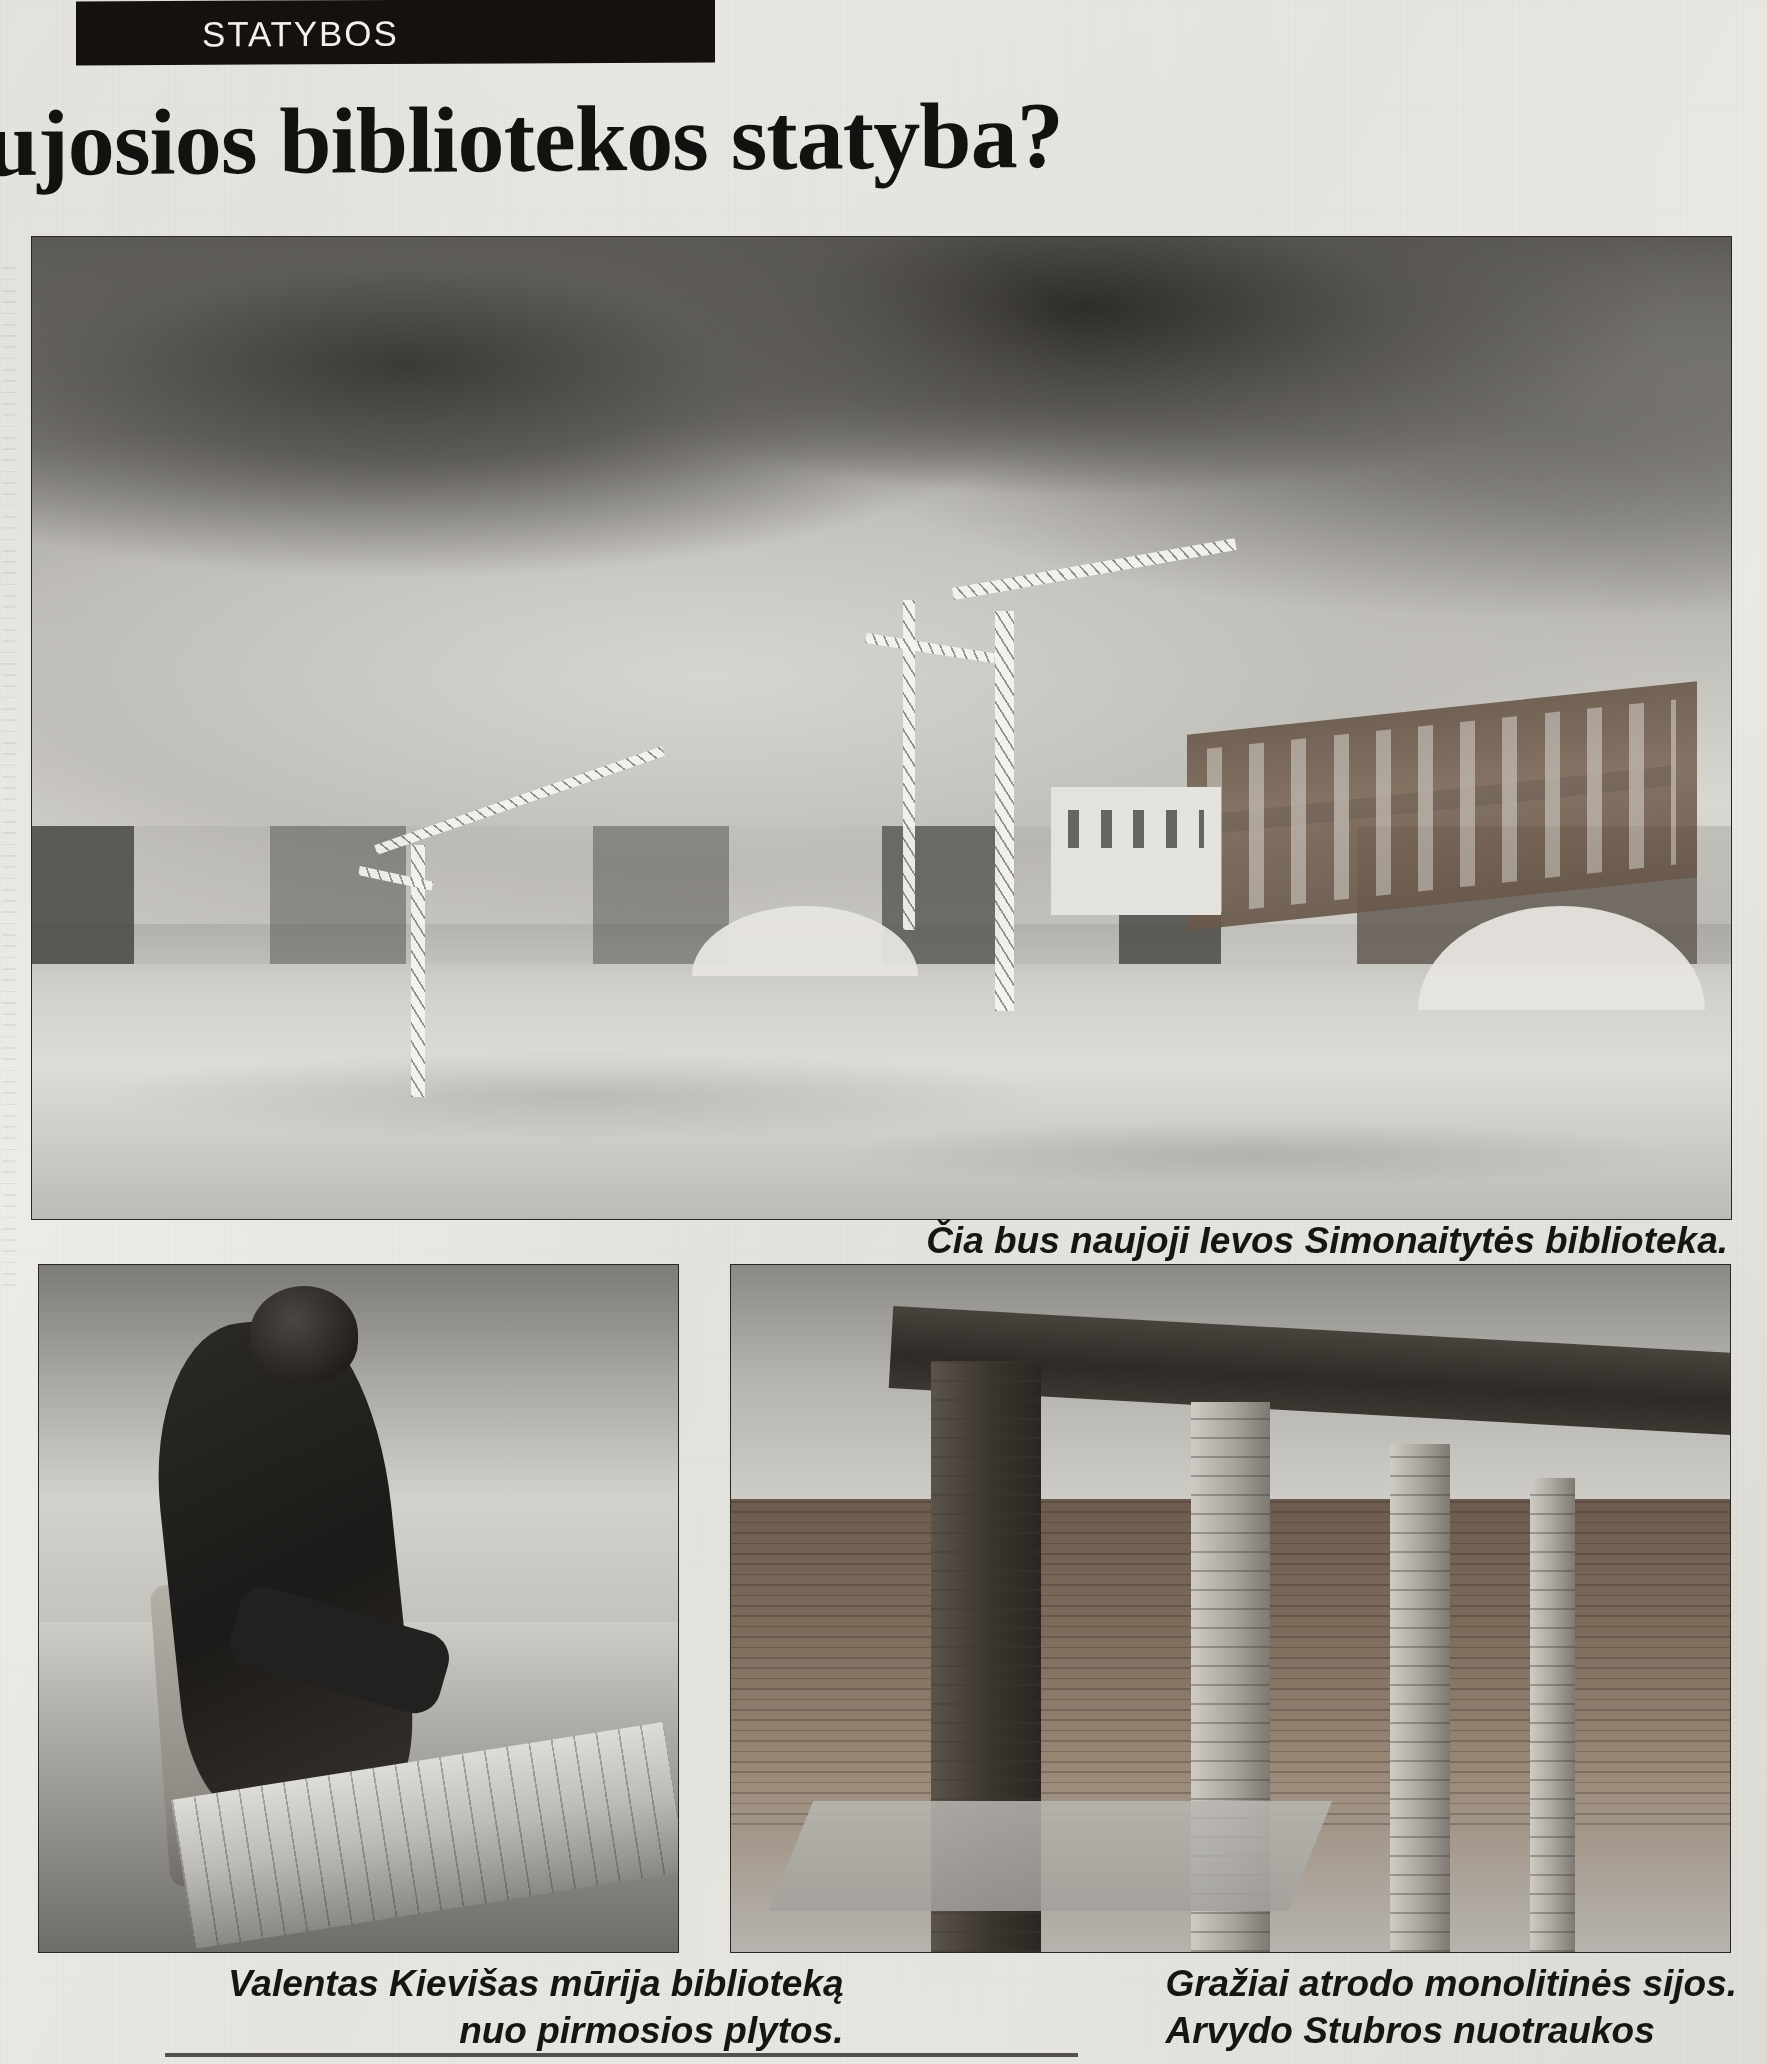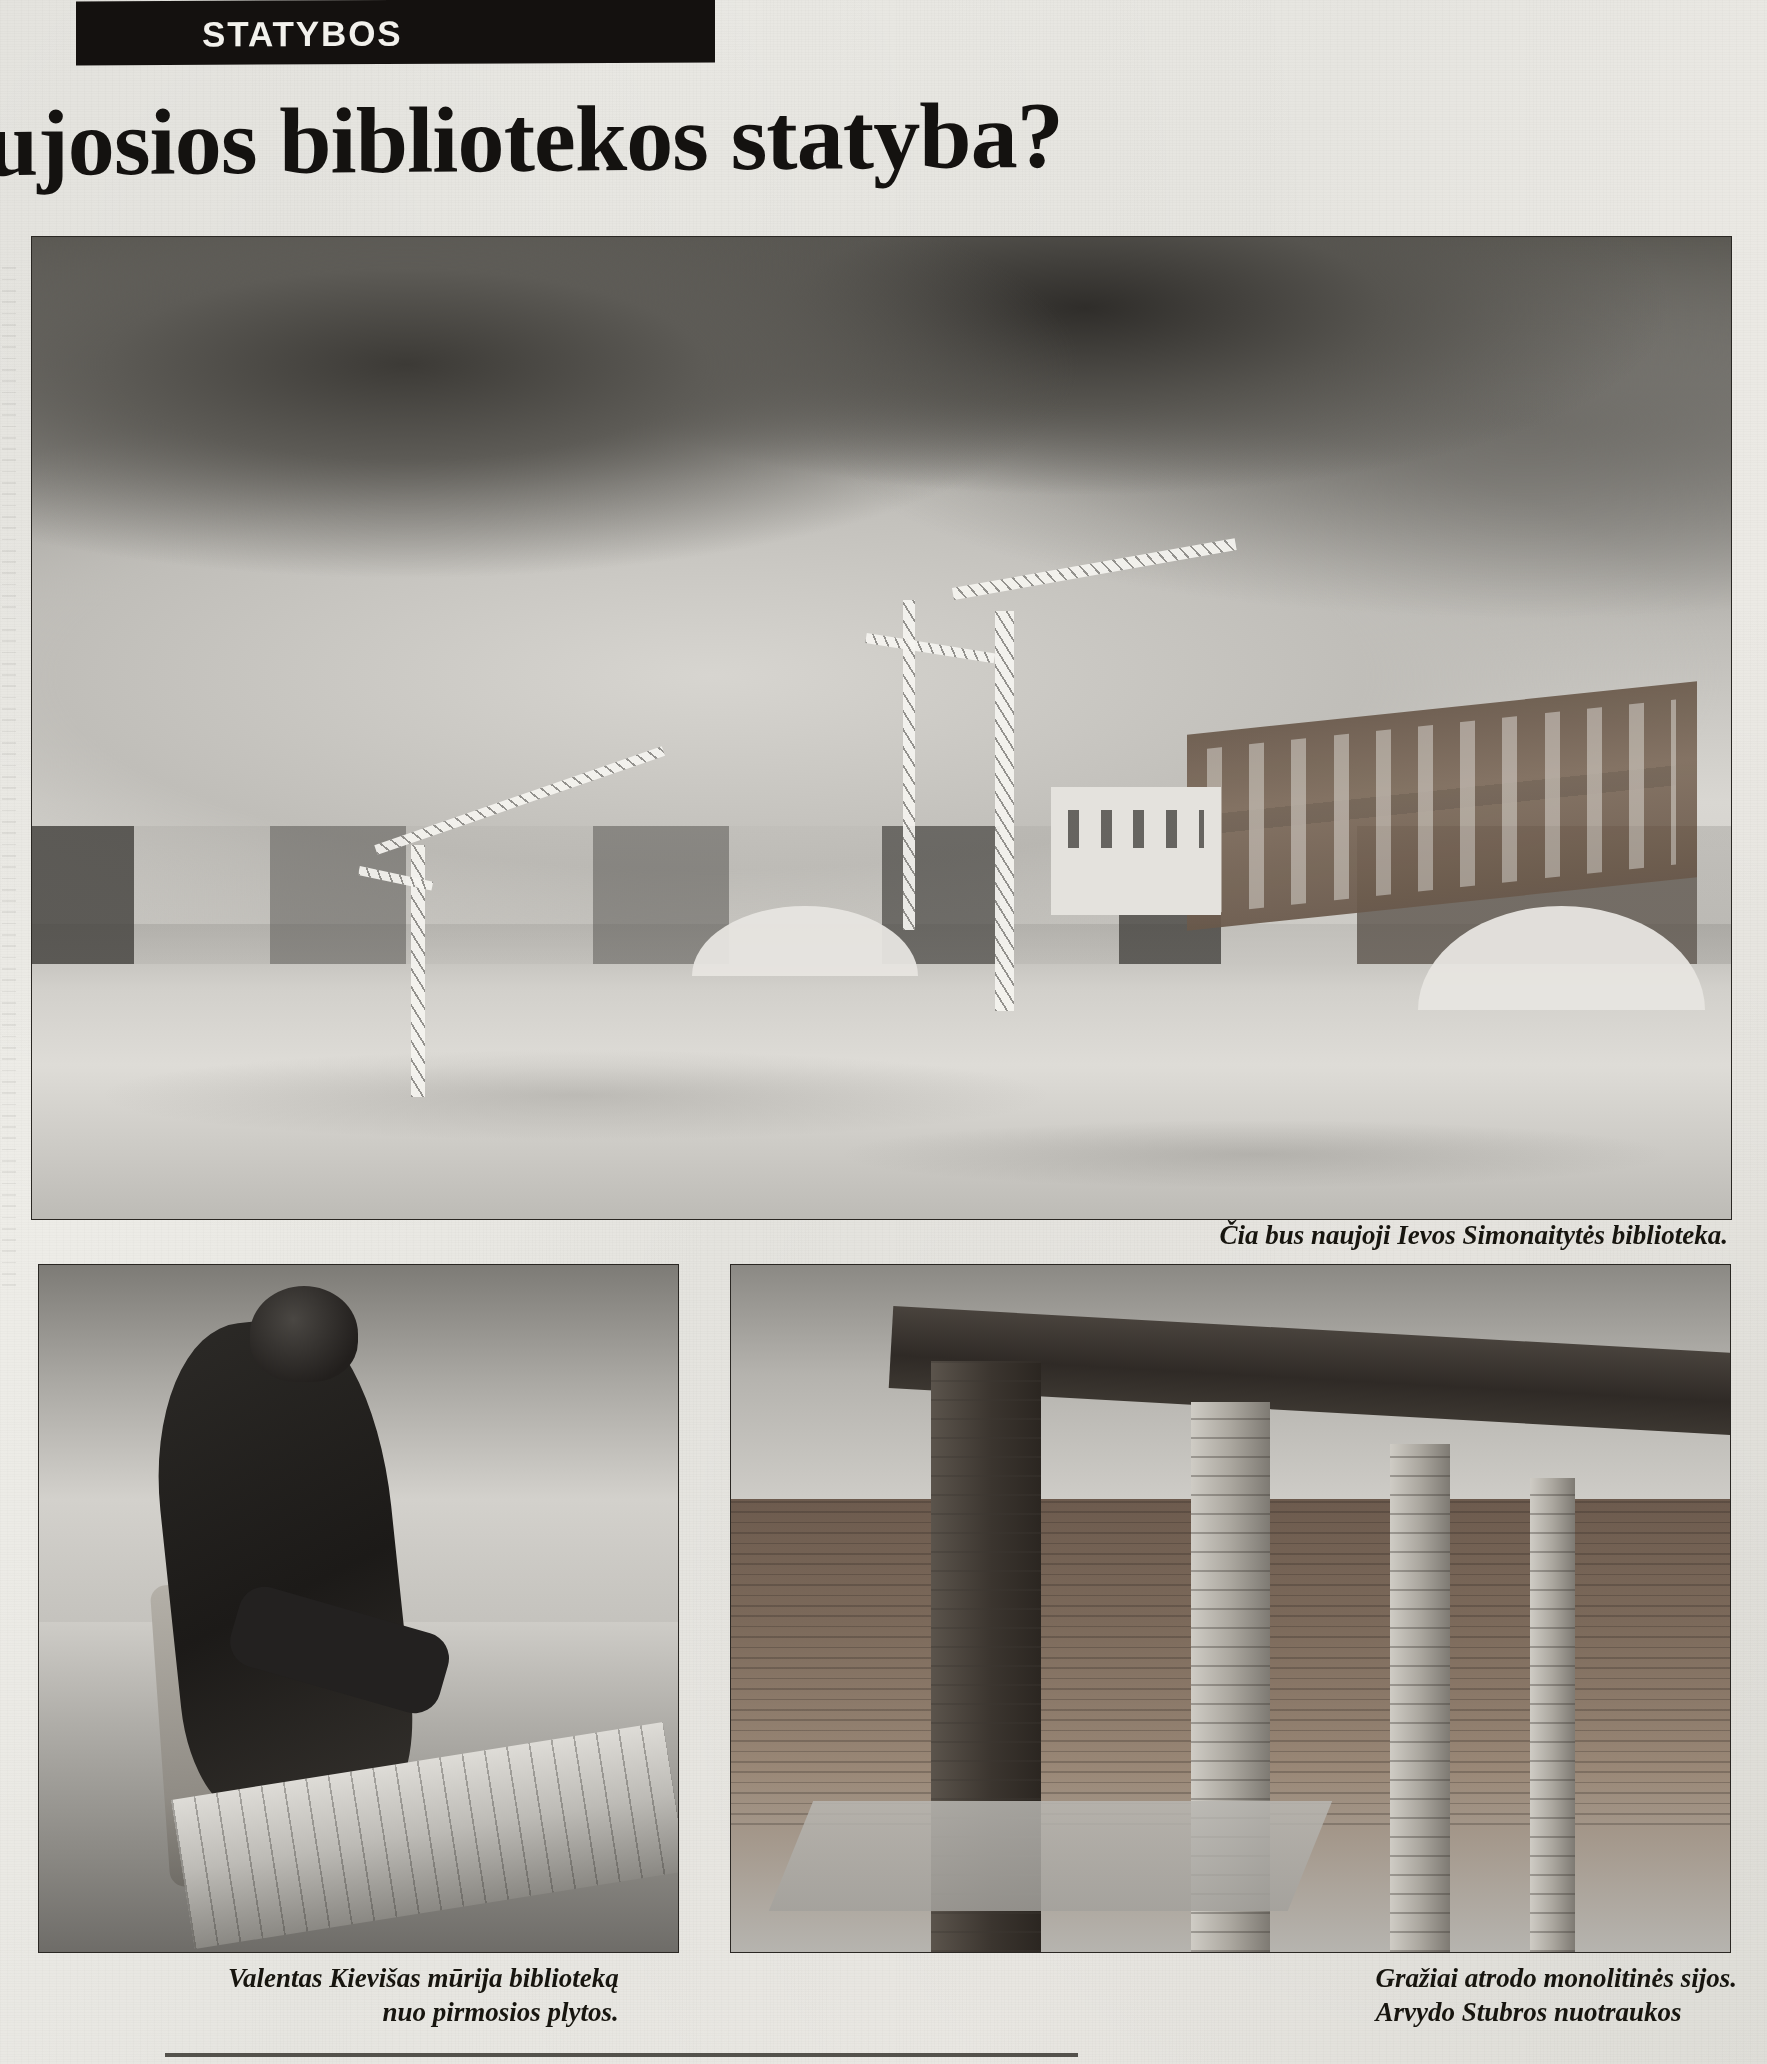--- a/index.html
+++ b/index.html
@@ -41,21 +41,21 @@
     width: 639px;
     height: 64px;
     background: #14110f;
     transform: skewY(-0.25deg);
   }
   .kicker-text {
     position: absolute;
     left: 202px;
     top: 14px;
     font-family: "Liberation Sans", sans-serif;
-    font-weight: bold;
+    font-weight: normal;
     font-size: 35px;
     letter-spacing: 1.9px;
     color: #f2f1ec;
     transform: skewY(-0.25deg);
   }
 
   
   .headline {
     position: absolute;
     left: -14px;
@@ -323,24 +323,24 @@
     width: 52%;
     height: 16%;
     background: linear-gradient(180deg, #b9b7b2 0%, #a3a19c 100%);
     transform: skewX(-22deg);
     opacity: .85;
   }
 
   
   .caption {
     position: absolute;
-    font-family: Liberation Serif, serif;
+    font-family: Liberation Sans, sans-serif;
     font-style: italic;
     font-weight: bold;
-    font-size: 27px;
+    font-size: 37px;
     color: #17150f;
     line-height: 1.26;
     white-space: pre-line;
   }
   #caption-main {
     right: 40px;
     top: 1218px;
     text-align: right;
   }
   #caption-mason {

